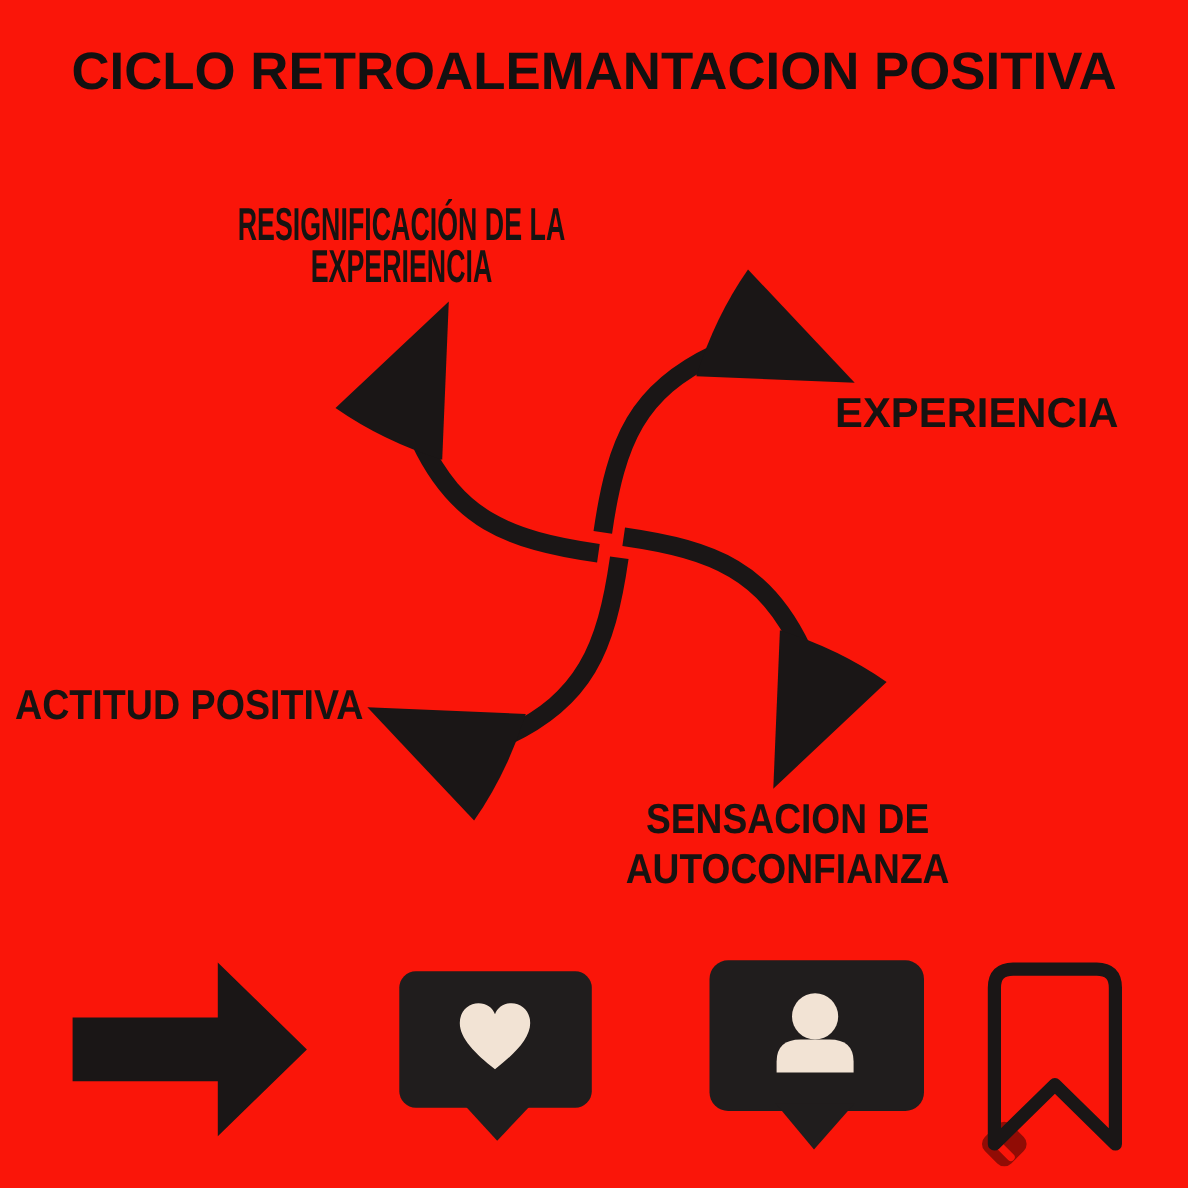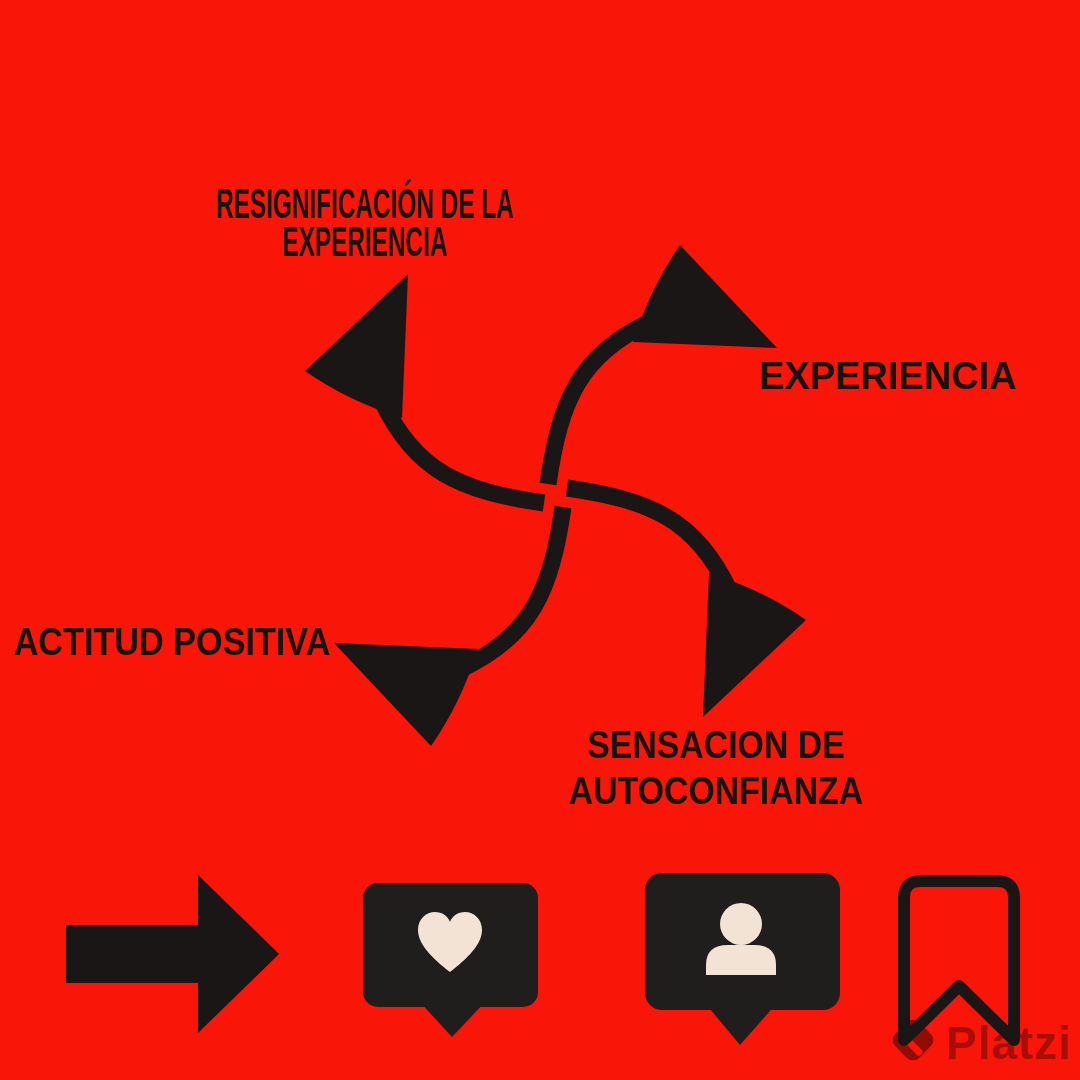--- a/index.html
+++ b/index.html
@@ -65,29 +65,29 @@
     font-size:46px;font-weight:600;letter-spacing:1px;
     color:rgba(0,0,0,0.32);
     font-family:"Liberation Sans", sans-serif;
   }
 </style>
 </head>
 <body>
 
 <div class="stage">
 
+  <div class="lbl title">CICLO RETROALEMANTACION POSITIVA</div>
 
   <div class="watermark">
     <svg width="60" height="72" viewBox="0 0 60 72">
       <g transform="rotate(45 27 32)">
         <rect x="10" y="15" width="34" height="34" rx="9" fill="rgba(0,0,0,0.42)"></rect>
       </g>
       <path d="M 33 20 L 21 32 L 33 44" fill="none" stroke="#fa1509" stroke-width="7" stroke-linecap="round" stroke-linejoin="round"></path>
     </svg>
-    <span class="watermark-text">Platzi</span>
   </div>
 
   <svg class="pinwheel" width="1080" height="1080" viewBox="0 0 1080 1080">
     <defs>
       <g id="pw-arm">
         <path d="M 548,484 C 560,400 580,355 650,322" fill="none" stroke="#1a1616" stroke-width="17"></path>
         <path d="M 680,245 L 777,348 L 633,342 Q 650,288 680,245 Z" fill="#1a1616"></path>
       </g>
     </defs>
     <use href="#pw-arm"></use>

